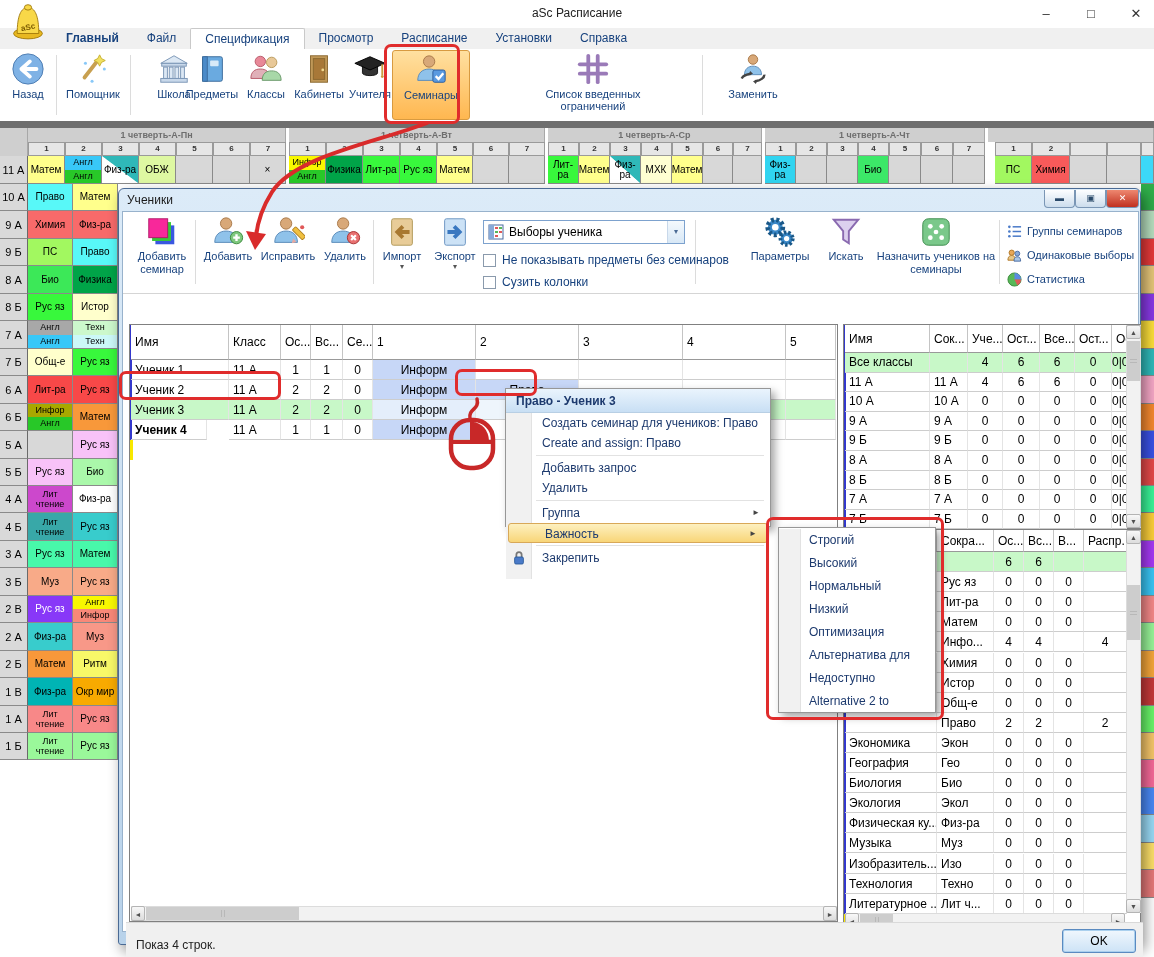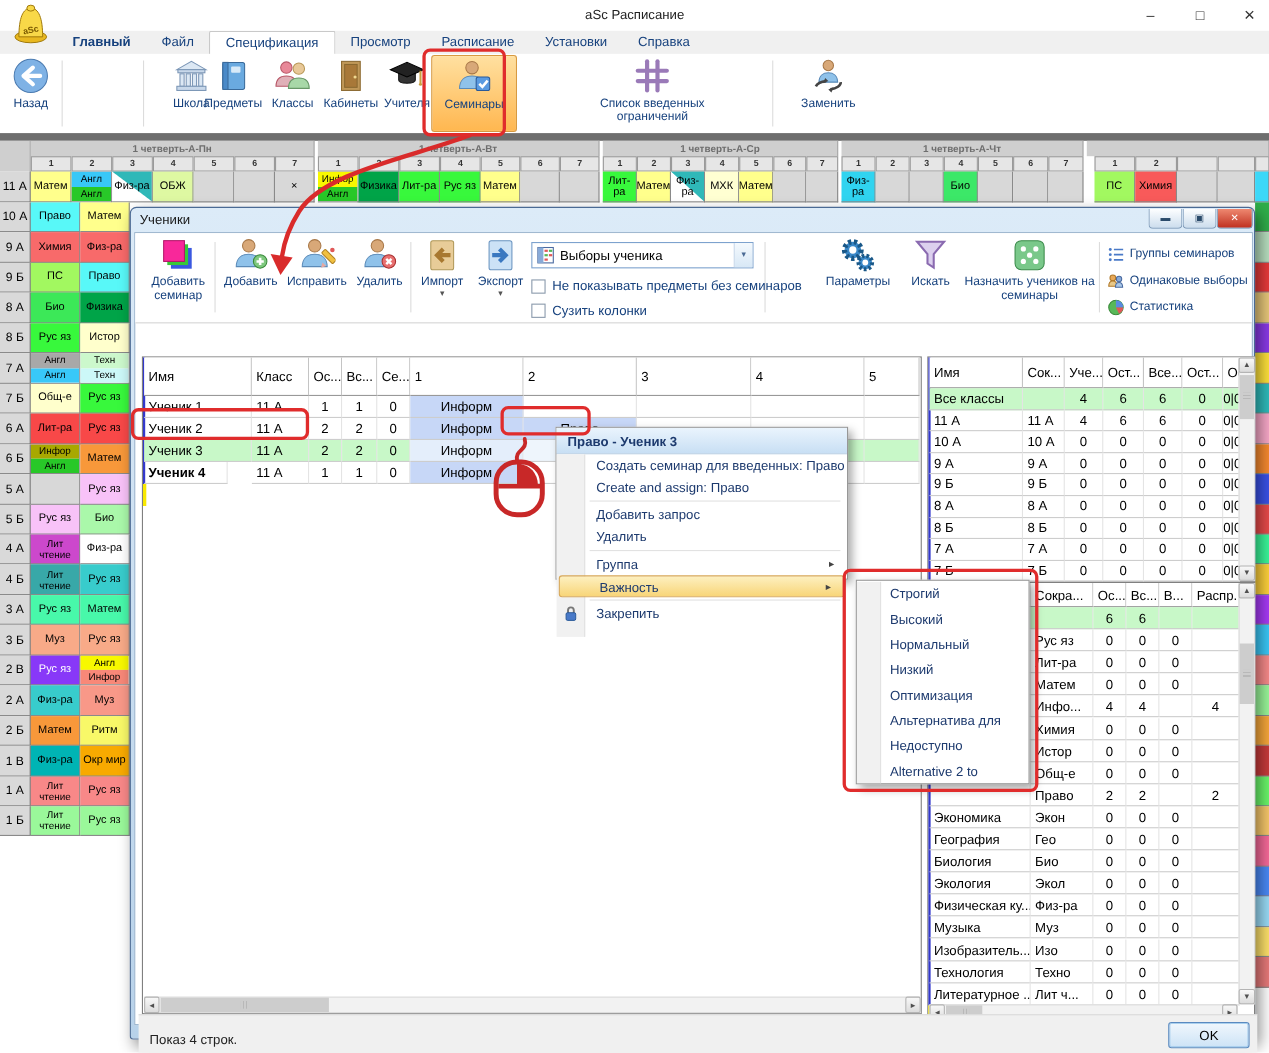--- a/index.html
+++ b/index.html
@@ -127,20 +127,32 @@
       <div class="rbtn" style="left: 4px; width: 48px;">
         <div class="ric">
           <svg viewBox="0 0 36 36">
             <circle cx="18" cy="18" r="16" fill="#7fb2e5" stroke="#4a7ab0"></circle>
             <path d="M20 10 L11 18 L20 26 M11 18 H27" stroke="#fff" stroke-width="4" fill="none" stroke-linecap="round" stroke-linejoin="round"></path>
           </svg>
         </div>
         <div class="rlab">Назад</div>
       </div>
       <div class="rsep" style="left: 56px;"></div>
+      <div class="rbtn" style="left: 60px; width: 66px;">
+        <div class="ric">
+          <svg viewBox="0 0 36 36">
+            <line x1="9" y1="27" x2="23" y2="9" stroke="#c8a050" stroke-width="4" stroke-linecap="round"></line>
+            <path d="M25 3 l2 4 4 2 -4 2 -2 4 -2 -4 -4 -2 4 -2 z" fill="#f0e060" stroke="#c8b030"></path>
+            <circle cx="10" cy="12" r="1.6" fill="#88c8f8"></circle>
+            <circle cx="30" cy="18" r="1.6" fill="#88c8f8"></circle>
+            <circle cx="17" cy="31" r="1.6" fill="#88c8f8"></circle>
+          </svg>
+        </div>
+        <div class="rlab">Помощник</div>
+      </div>
       <div class="rsep" style="left: 130px;"></div>
       <div class="rbtn" style="left: 134px; width: 48px; margin-left: 16px;">
         <div class="ric">
           <svg viewBox="0 0 36 36">
             <path d="M4 12 L18 4 L32 12 Z" fill="#dce8f4" stroke="#7a95b5"></path>
             <rect x="5" y="12" width="26" height="3" fill="#c8d8ea" stroke="#7a95b5"></rect>
             <rect x="7" y="16" width="4" height="12" fill="#dce8f4" stroke="#7a95b5"></rect>
             <rect x="13" y="16" width="4" height="12" fill="#dce8f4" stroke="#7a95b5"></rect>
             <rect x="19" y="16" width="4" height="12" fill="#dce8f4" stroke="#7a95b5"></rect>
             <rect x="25" y="16" width="4" height="12" fill="#dce8f4" stroke="#7a95b5"></rect>
@@ -833,21 +845,21 @@
       <div id="dlg-status">
         <div id="status-text">Показ 4 строк.</div>
         <div id="ok-btn">OK</div>
       </div>
     </div>
   </div>
 
   <div id="ctxmenu">
     <div id="ctx-header">Право - Ученик 3</div>
     <div id="ctx-gutter"></div>
-  <div class="mi" style="top: 24px;">Создать семинар для введенных: Право</div>
+  <div class="mi" style="top: 24px;">Создать семинар для учеников: Право</div>
       <div class="mi" style="top: 44px;">Create and assign:  Право</div>
       <div class="msep" style="top: 66px;"></div>
       <div class="mi" style="top: 69px;">Добавить запрос</div>
       <div class="mi" style="top: 89px;">Удалить</div>
       <div class="msep" style="top: 111px;"></div>
       <div class="mi" style="top: 114px;">Группа<span class="marr">►</span></div>
       <div class="mi hl" style="top: 134px;">Важность<span class="marr">►</span></div>
       <div class="msep" style="top: 156px;"></div>
       <div class="mi" style="top: 159px;">Закрепить</div>
       <div style="position: absolute; left: 6px; top: 161px; width: 14px; height: 16px;"><svg viewBox="0 0 16 18">

